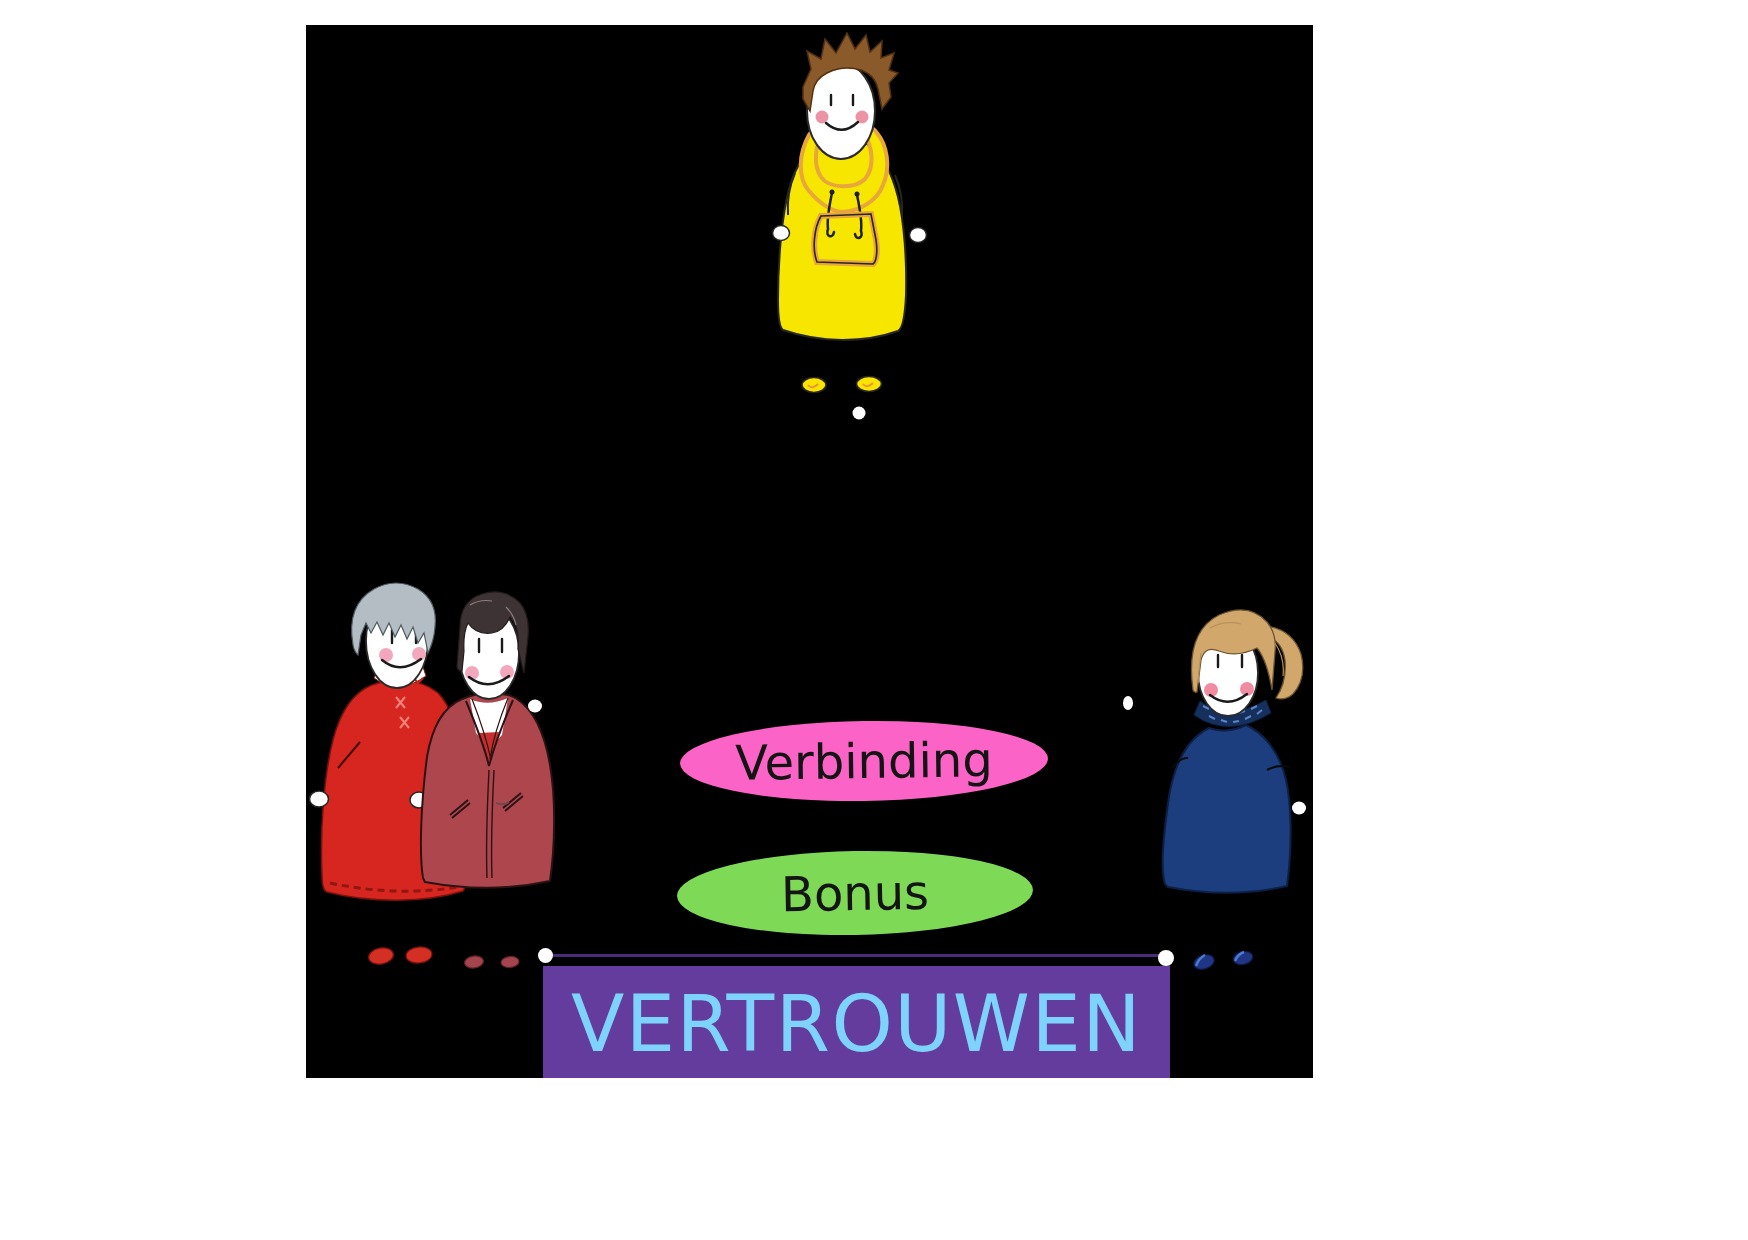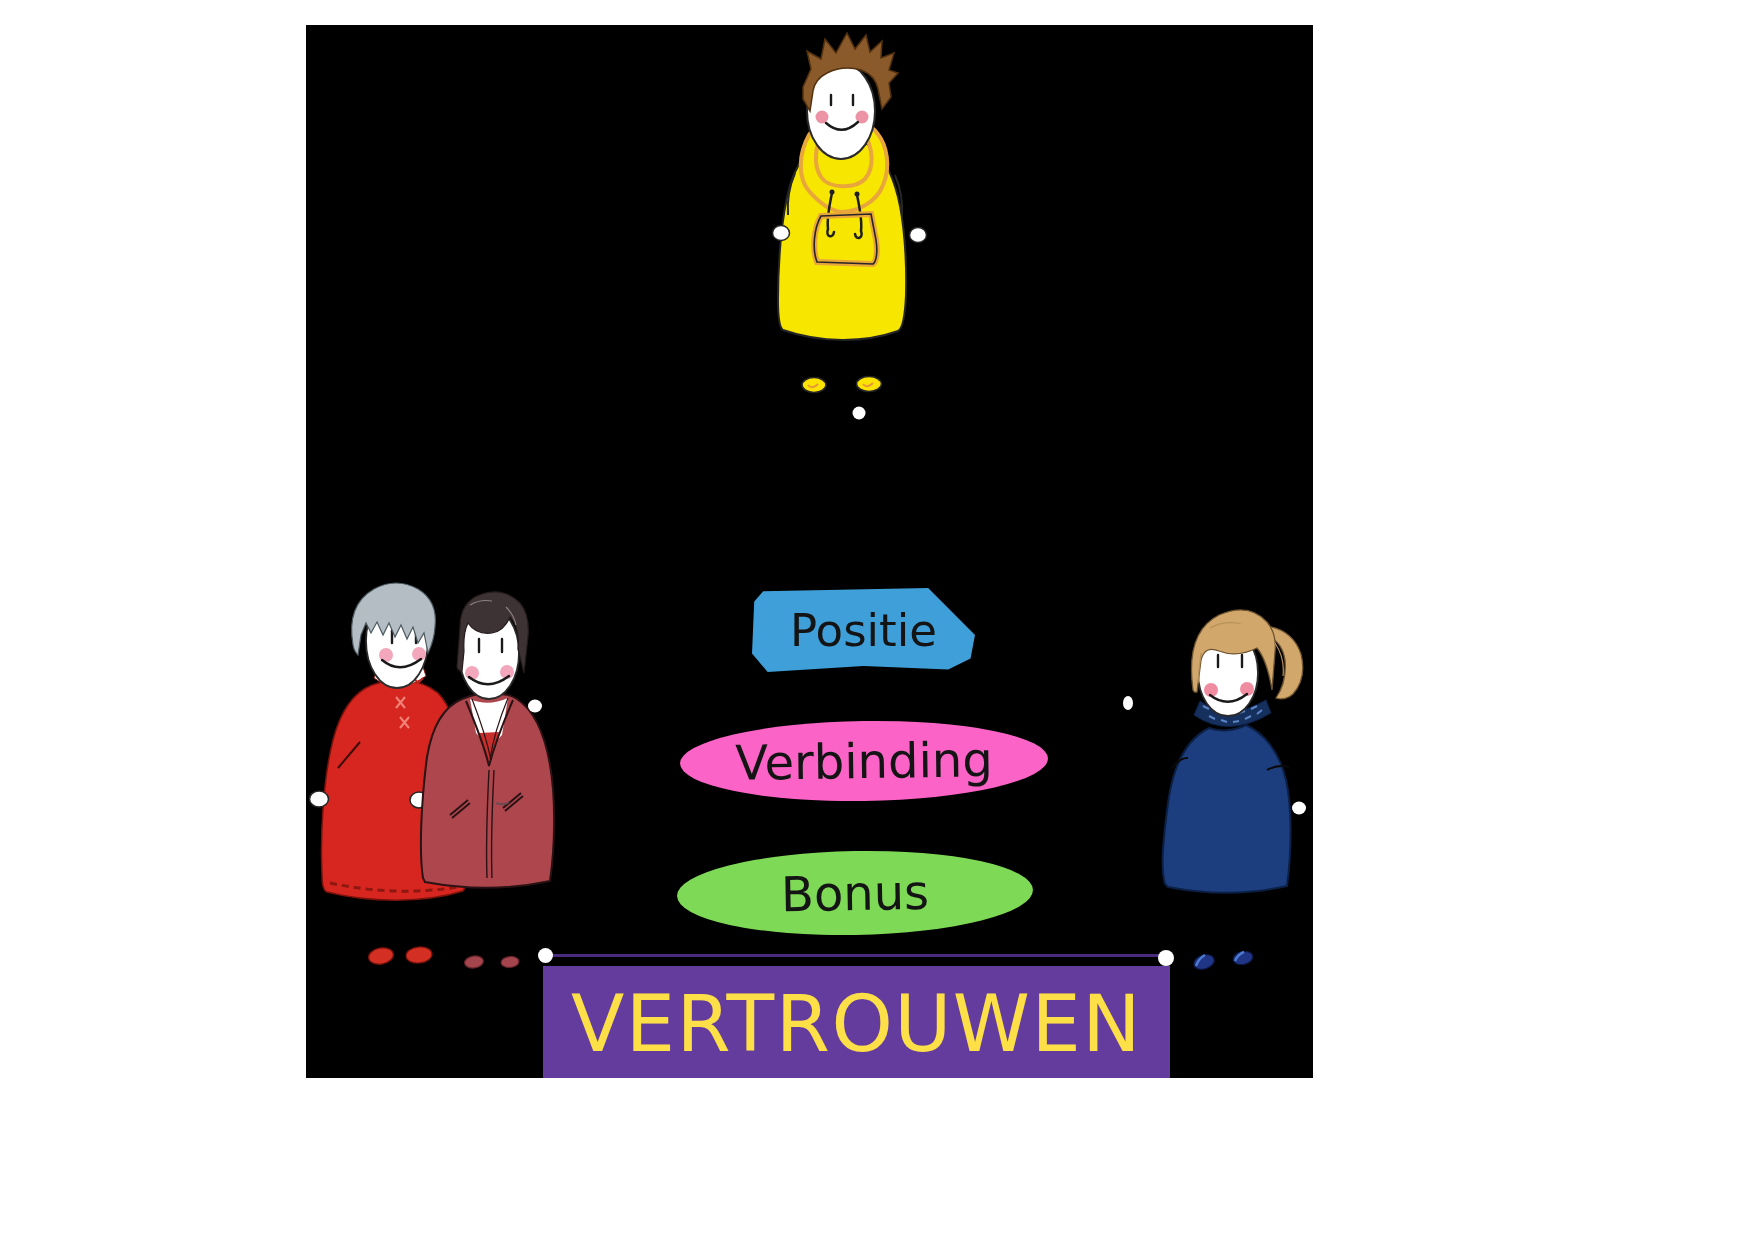--- a/index.html
+++ b/index.html
@@ -12,21 +12,21 @@
   .positie{left:752px;top:588px;width:223px;height:84px;
     clip-path:polygon(0% 78%,1% 16%,5% 4%,79% 0%,100% 56%,98% 84%,88% 97%,50% 93%,7% 100%);}
   .positie .shape-label{font-size:45px;}
   .verbinding{left:680px;top:721px;width:368px;height:80px;border-radius:50%;transform:rotate(-0.8deg);}
   .verbinding .shape-label{font-size:48px;}
   .bonus{left:677px;top:851px;width:356px;height:84px;border-radius:50%;transform:rotate(-1deg);}
   .bonus .shape-label{font-size:48px;}
   .dash-line{left:854px;top:652px;width:5px;height:228px;z-index:3;
     background:repeating-linear-gradient(to bottom,#000 0 22px,transparent 22px 67px);}
   .banner{left:543px;top:966px;width:627px;height:112px;display:flex;align-items:center;justify-content:center;z-index:4;}
-  .banner-label{color:#fde047;font-size:78px;letter-spacing:1.5px;padding-top:4px;white-space:nowrap;}
+  .banner-label{color:#7dd3fc;font-size:78px;letter-spacing:1.5px;padding-top:4px;white-space:nowrap;}
   .banner-line{left:551px;top:954px;width:610px;height:3px;background:#4A2C7E;z-index:3;}
   .dot{position:absolute;background:#fff;border-radius:50%;z-index:5;}
   .figure{position:absolute;z-index:2;}
 </style>
 </head>
 <body>
 
 <div class="page">
   <div class="board" style="background-color: rgb(0, 0, 0);"></div>
 
@@ -147,23 +147,20 @@
     <ellipse cx="13" cy="105" rx="5" ry="7" fill="#ffffff"></ellipse>
     <ellipse cx="184" cy="210" rx="7" ry="6.5" fill="#ffffff"></ellipse>
     <g>
       <ellipse cx="89" cy="364" rx="10.5" ry="7" fill="#203585" stroke="#0d1840" stroke-width="1.2" transform="rotate(-18 89 364)"></ellipse>
       <path d="M 81 368 Q 84 360 90 357" fill="none" stroke="#4C7BD0" stroke-width="2.5"></path>
       <ellipse cx="128" cy="360" rx="10" ry="6.5" fill="#203585" stroke="#0d1840" stroke-width="1.2" transform="rotate(-12 128 360)"></ellipse>
       <path d="M 120 363 Q 123 356 129 354" fill="none" stroke="#4C7BD0" stroke-width="2.5"></path>
     </g>
   </svg>
 
-  <div class="shape positie" style="background-color: rgb(62, 159, 217);">
-    <span class="shape-label">Positie</span>
-  </div>
   <div class="shape verbinding" style="background-color: rgb(251, 99, 198);">
     <span class="shape-label">Verbinding</span>
   </div>
   <div class="shape bonus" style="background-color: rgb(126, 217, 87);">
     <span class="shape-label">Bonus</span>
   </div>
   <div class="abs dash-line"></div>
 
   <div class="abs banner-line"></div>
   <div class="dot" style="left:538px;top:948px;width:15px;height:15px;"></div>

